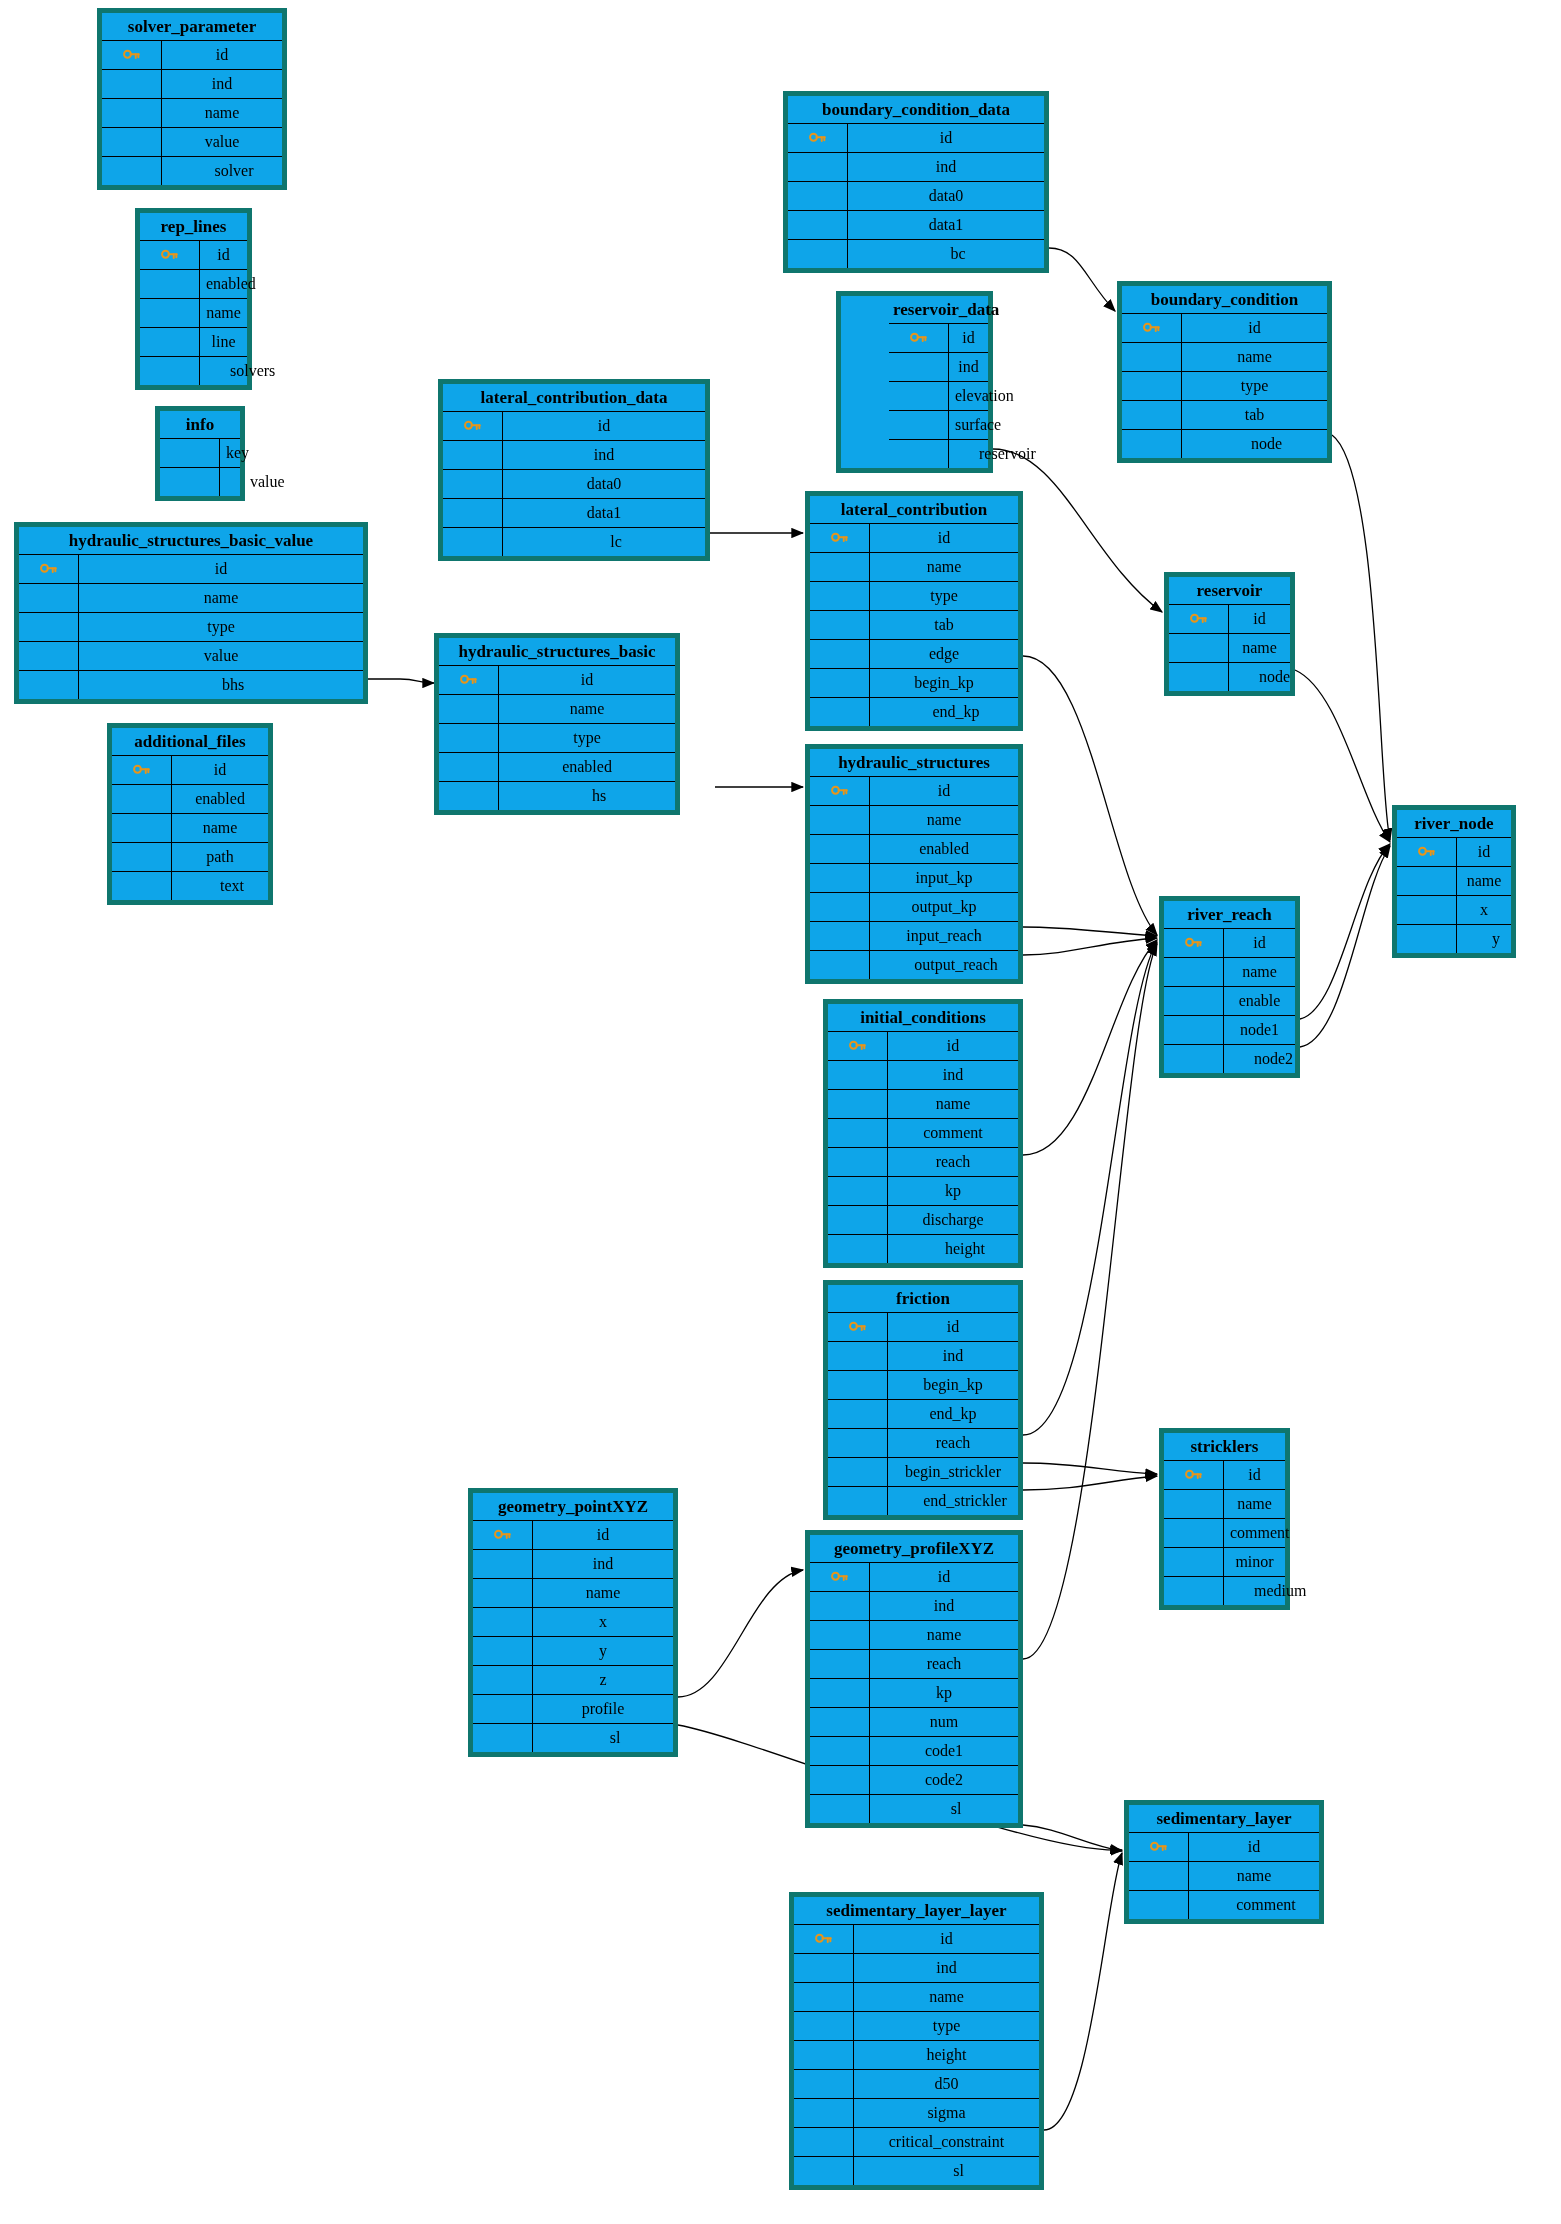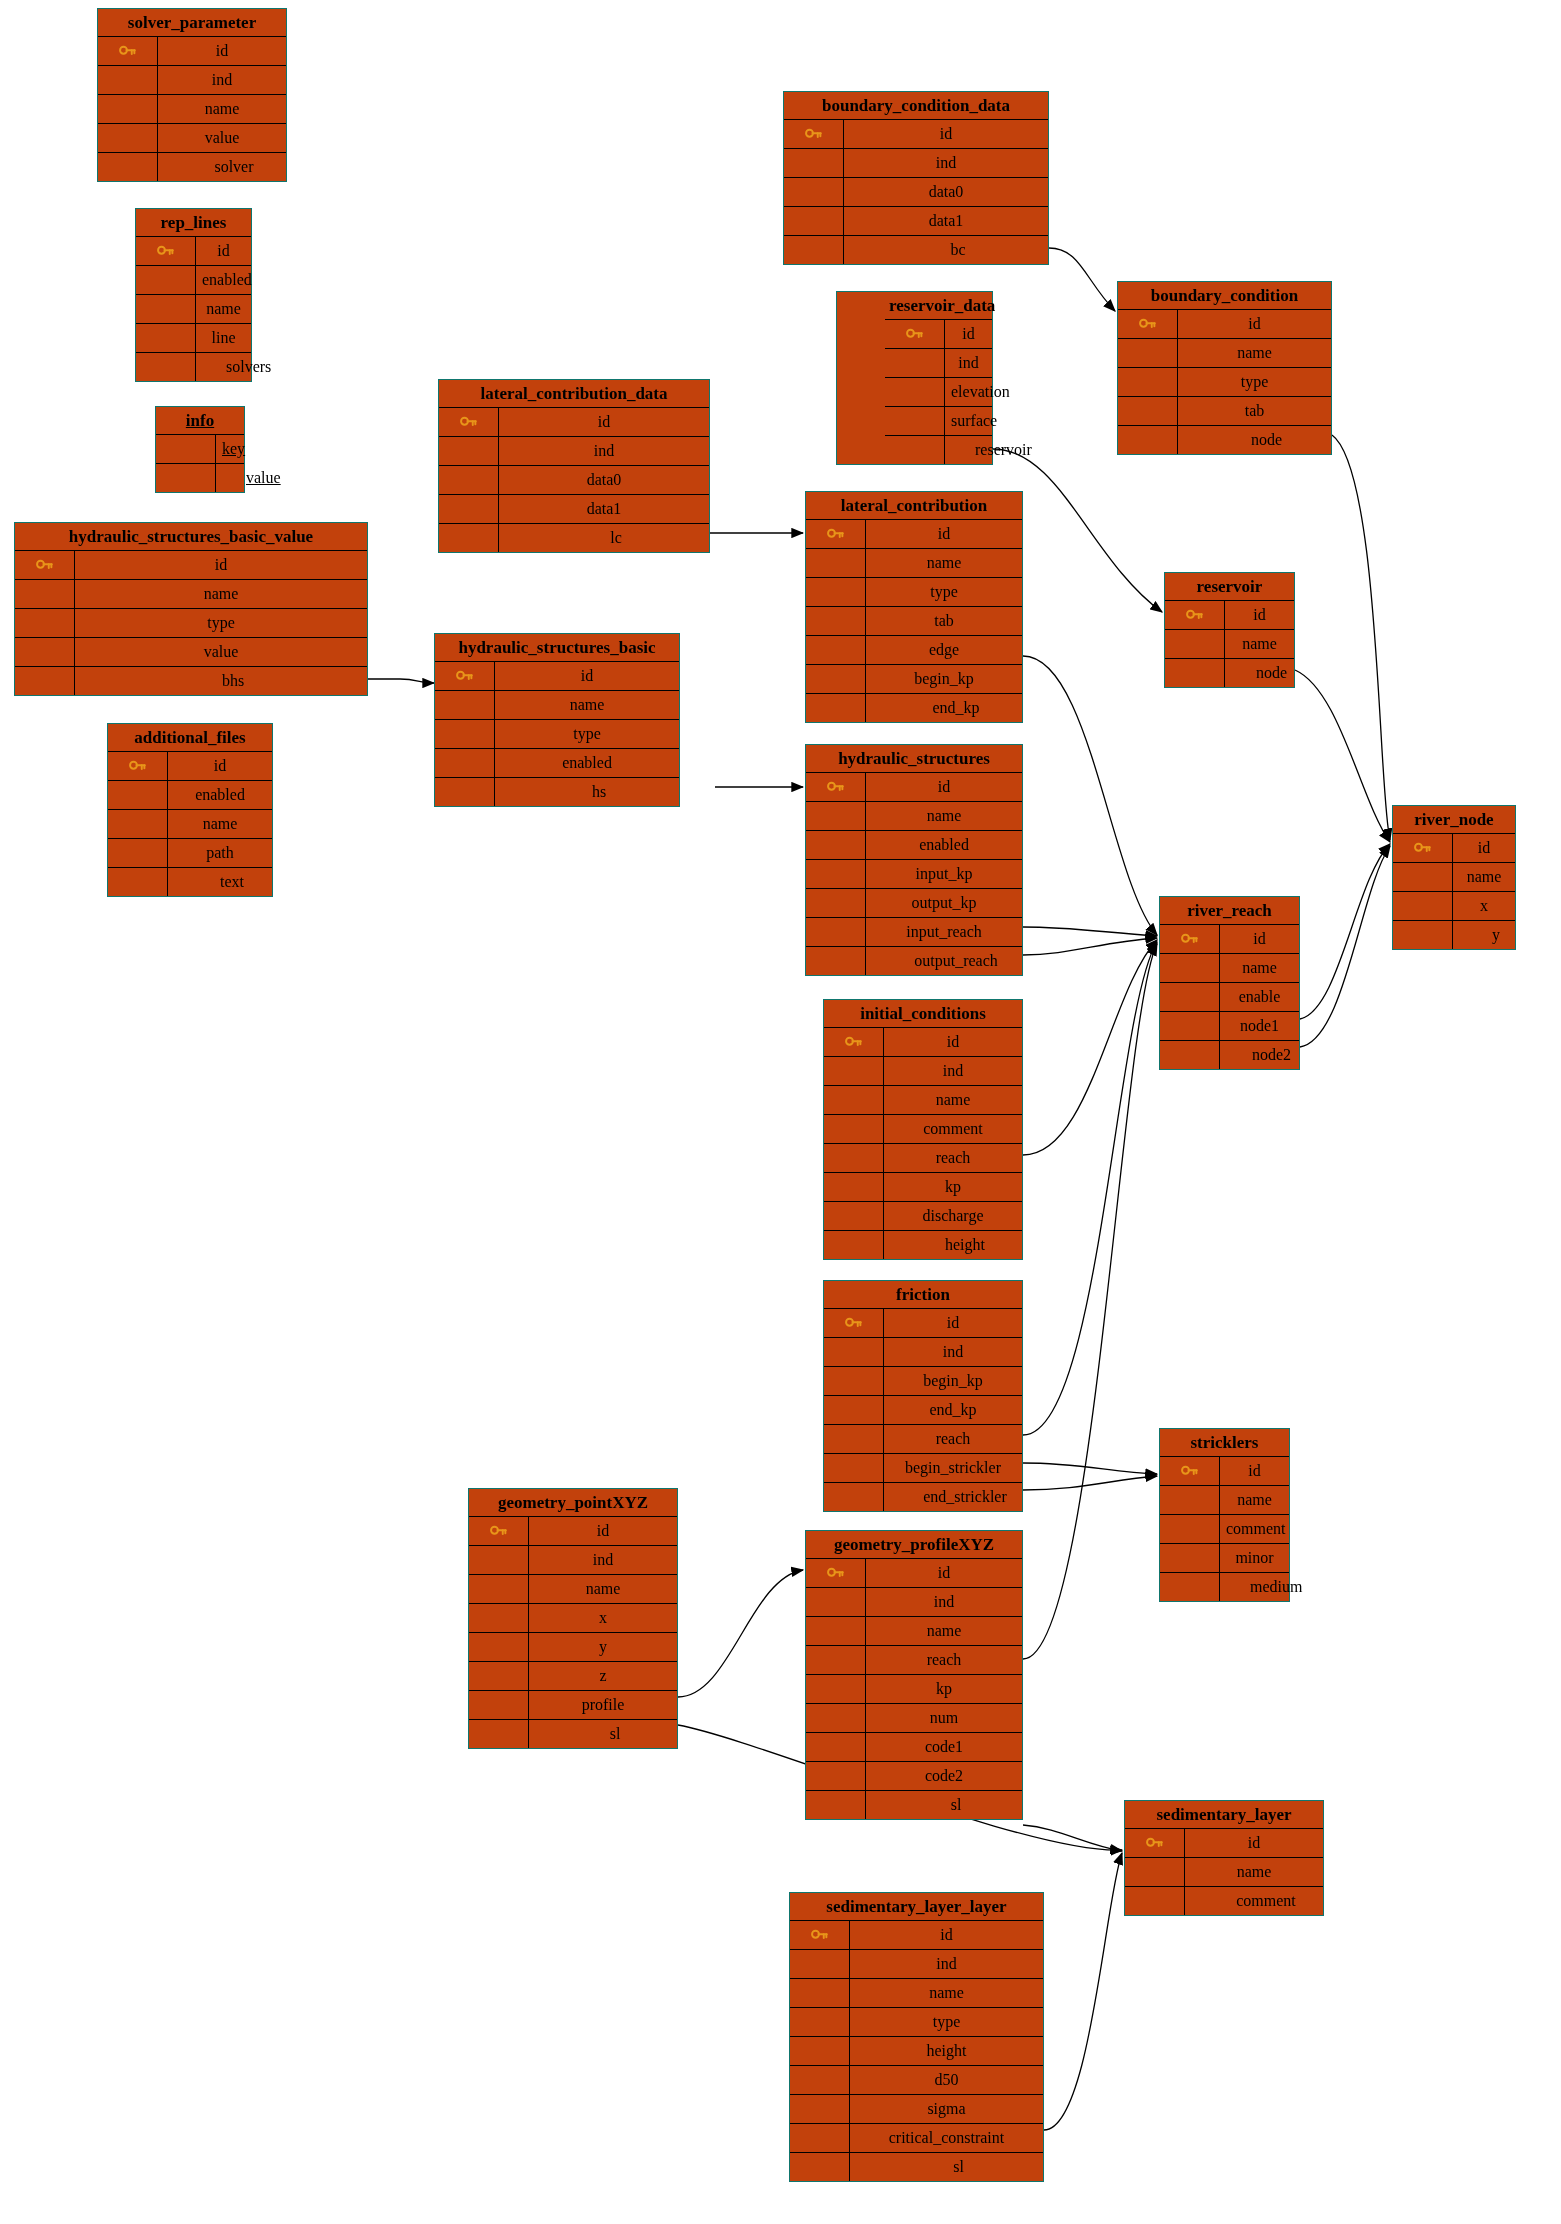--- a/index.html
+++ b/index.html
@@ -22,22 +22,22 @@
   }
   #edges {
     position: absolute;
     left: 0; top: 0;
     width: 1561px;
     height: 2224px;
     pointer-events: none;
   }
   .entity {
     position: absolute;
-    border: 1px solid #0f766e;
-    background: #c2410c;
+    border: 5px solid #0f766e;
+    background: #0ea5e9;
     box-sizing: border-box;
   }
   .entity-title {
     font-weight: bold;
     text-align: center;
     font-size: 17px;
     line-height: 27px;
     height: 27px;
     border-bottom: 1px solid #000000;
     white-space: nowrap;
@@ -186,21 +186,21 @@
         </div>
         <div class="field-row">
           <div class="field-key"></div>
           <div class="field-name">line</div>
         </div>
         <div class="field-row">
           <div class="field-key"></div>
           <div class="field-name">solvers</div>
         </div>
       </div>
-      <div class="entity" style="left: 155px; top: 406px; width: 90px; text-decoration: underline;">
+      <div class="entity" style="left: 155px; top: 406px; width: 90px;">
         <div class="entity-title">info</div>
         <div class="field-row">
           <div class="field-key"></div>
           <div class="field-name">key</div>
         </div>
         <div class="field-row">
           <div class="field-key"></div>
           <div class="field-name">value</div>
         </div>
       </div>

